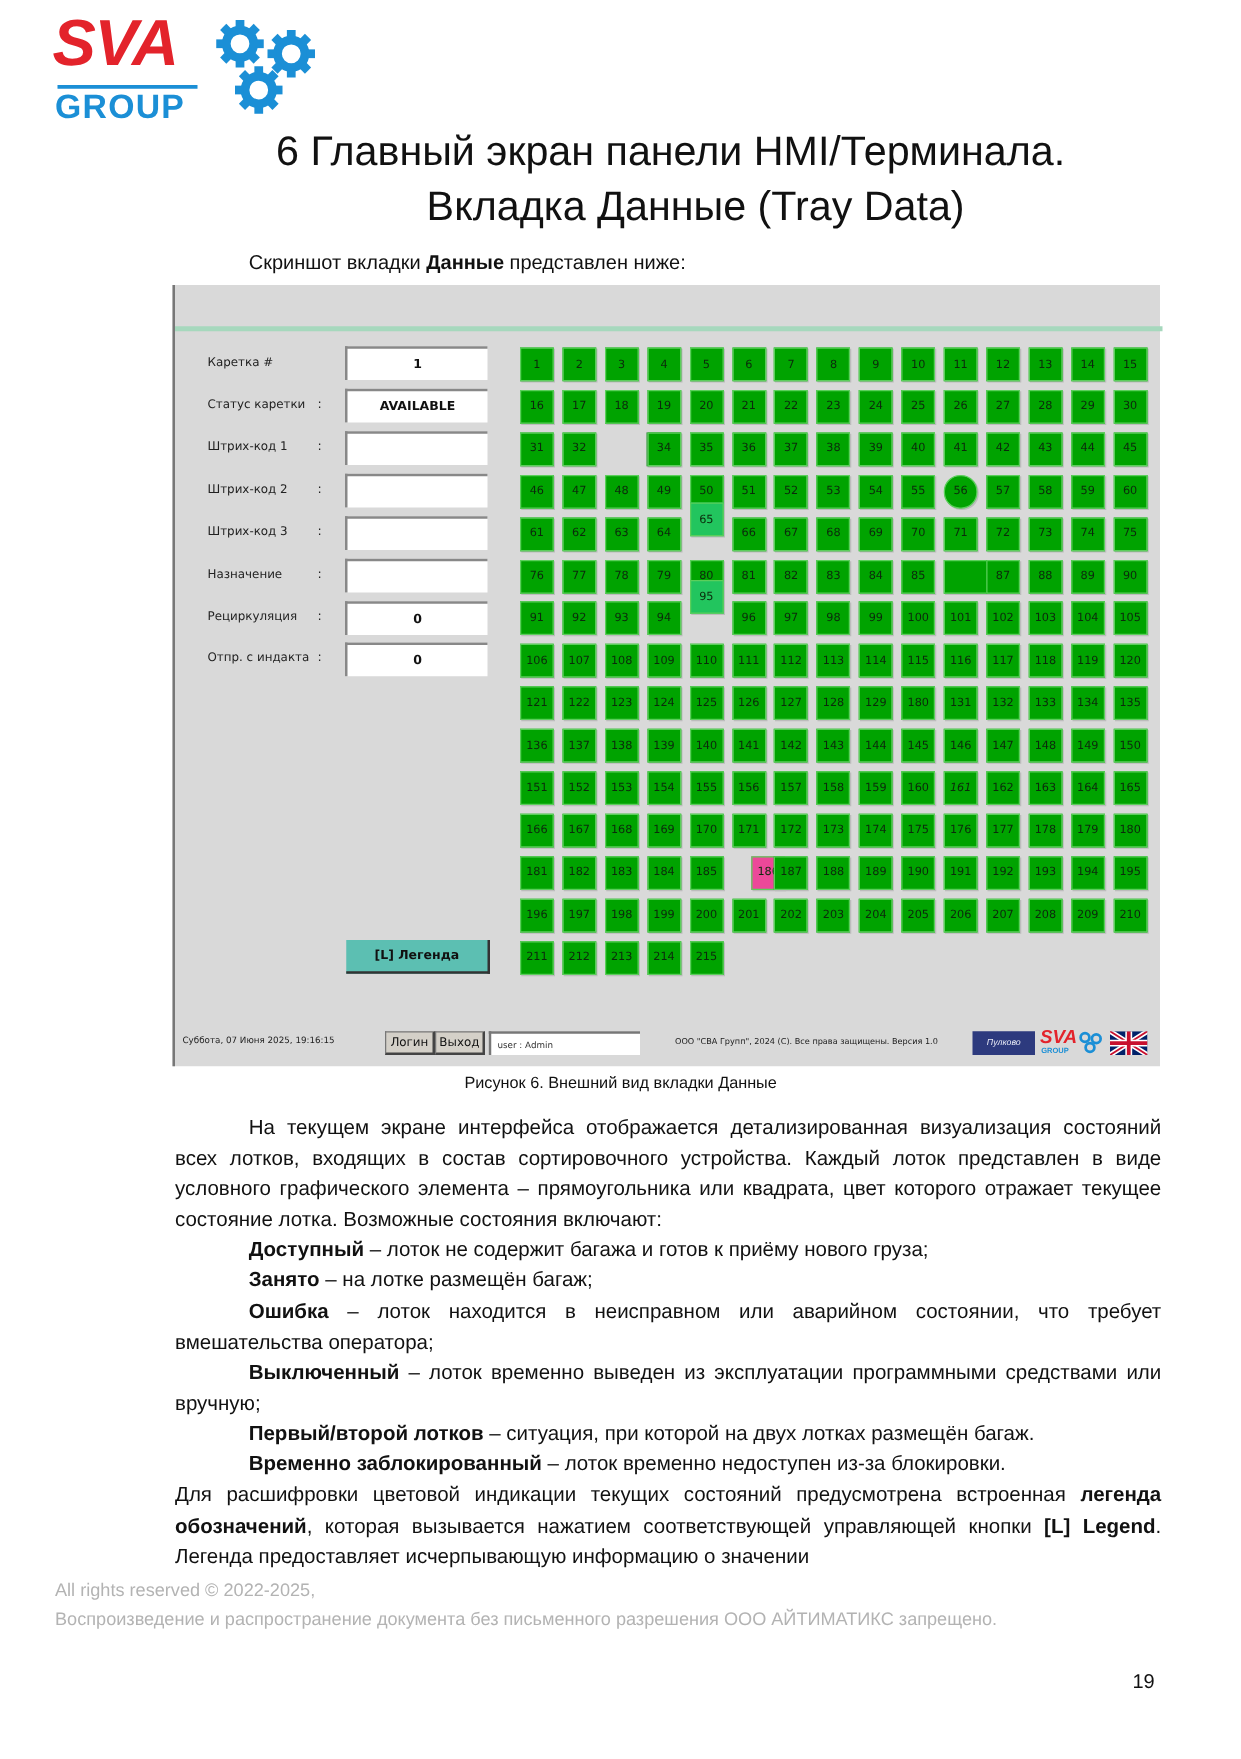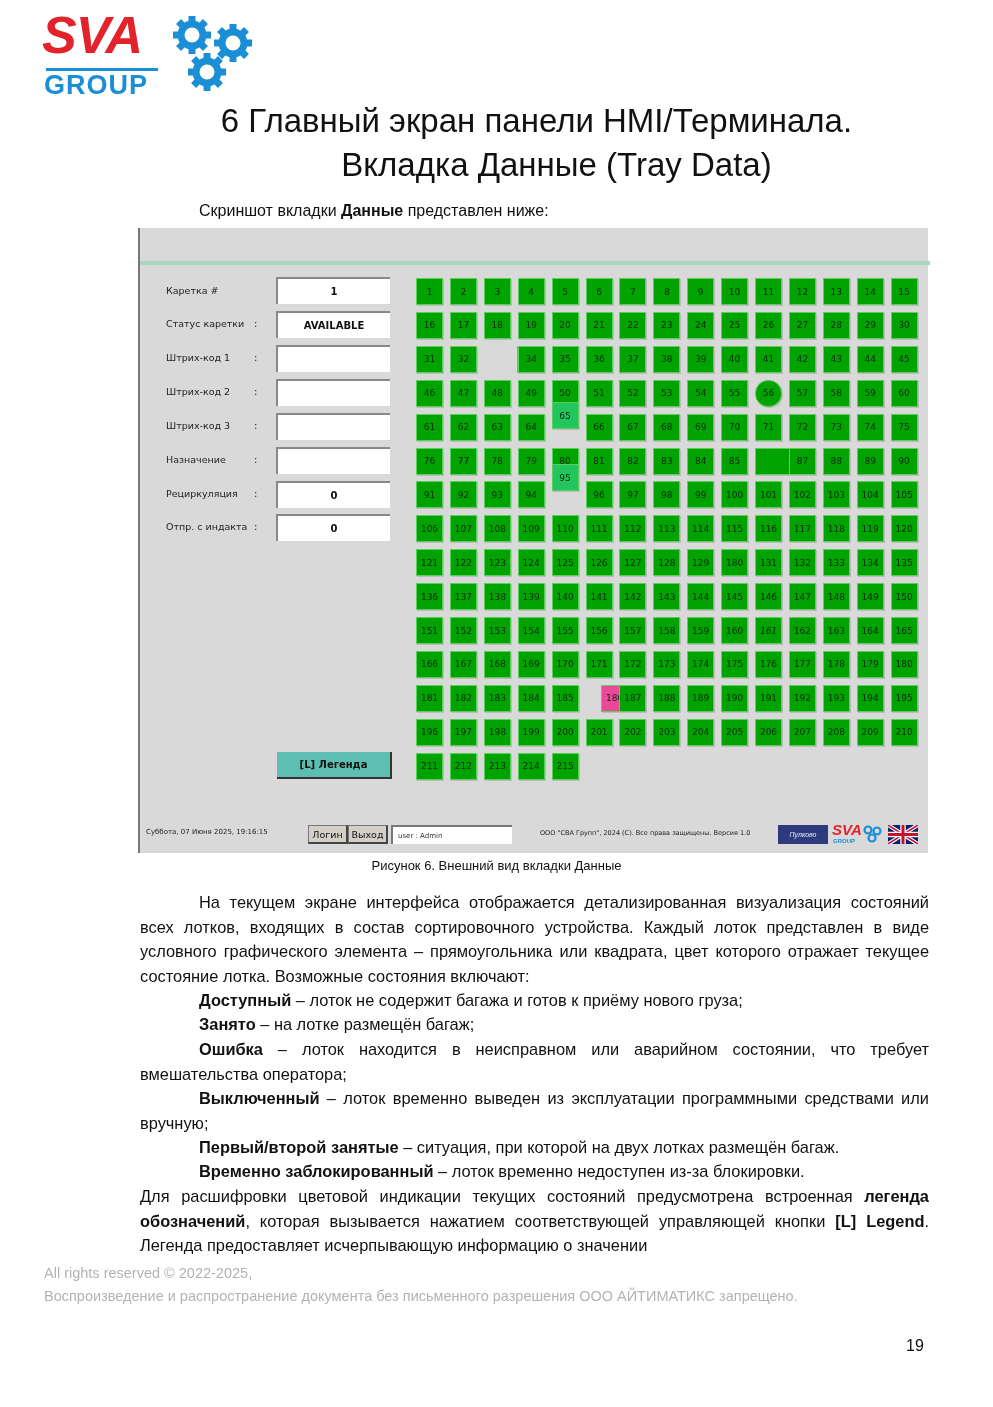--- a/index.html
+++ b/index.html
@@ -369,20 +369,20 @@
 </div>
 
 <div class="caption">Рисунок 6. Внешний вид вкладки Данные</div>
 
 <div class="para" style="top:890px"><span class="indent"></span><span>На текущем экране интерфейса отображается детализированная визуализация состояний всех лотков, входящих в состав сортировочного устройства. Каждый лоток представлен в виде условного графического элемента – прямоугольника или квадрата, цвет которого отражает текущее состояние лотка. Возможные состояния включают:</span></div>
 
 <div class="item" style="top:988px"><span class="indent" style="display:inline-block;width:59px"></span><b>Доступный</b><span> – лоток не содержит багажа и готов к приёму нового груза;</span></div>
 <div class="item" style="top:1012px"><span style="display:inline-block;width:59px"></span><b>Занято</b><span> – на лотке размещён багаж;</span></div>
 <div class="item" style="top:1037px"><span style="display:inline-block;width:59px"></span><b>Ошибка</b><span> – лоток находится в неисправном или аварийном состоянии, что требует вмешательства оператора;</span></div>
 <div class="item" style="top:1086px"><span style="display:inline-block;width:59px"></span><b>Выключенный</b><span> – лоток временно выведен из эксплуатации программными средствами или вручную;</span></div>
-<div class="item" style="top:1135px"><span style="display:inline-block;width:59px"></span><b>Первый/второй занятые</b><span> – ситуация, при которой на двух лотках размещён багаж.</span></div>
+<div class="item" style="top:1135px"><span style="display:inline-block;width:59px"></span><b>Первый/второй лотков</b><span> – ситуация, при которой на двух лотках размещён багаж.</span></div>
 <div class="item" style="top:1159px"><span style="display:inline-block;width:59px"></span><b>Временно заблокированный</b><span> – лоток временно недоступен из-за блокировки.</span></div>
 
 <div class="para" style="top:1184px"><span>Для расшифровки цветовой индикации текущих состояний предусмотрена встроенная </span><b>легенда обозначений</b><span>, которая вызывается нажатием соответствующей управляющей кнопки </span><b>[L] Legend</b><span>. Легенда предоставляет исчерпывающую информацию о значении</span></div>
 
 <div class="footer" style="top:1265px">All rights reserved © 2022-2025,</div>
 <div class="footer" style="top:1288px">Воспроизведение и распространение документа без письменного разрешения ООО АЙТИМАТИКС запрещено.</div>
 <div class="pagenum">19</div>
 
 </body></html>

